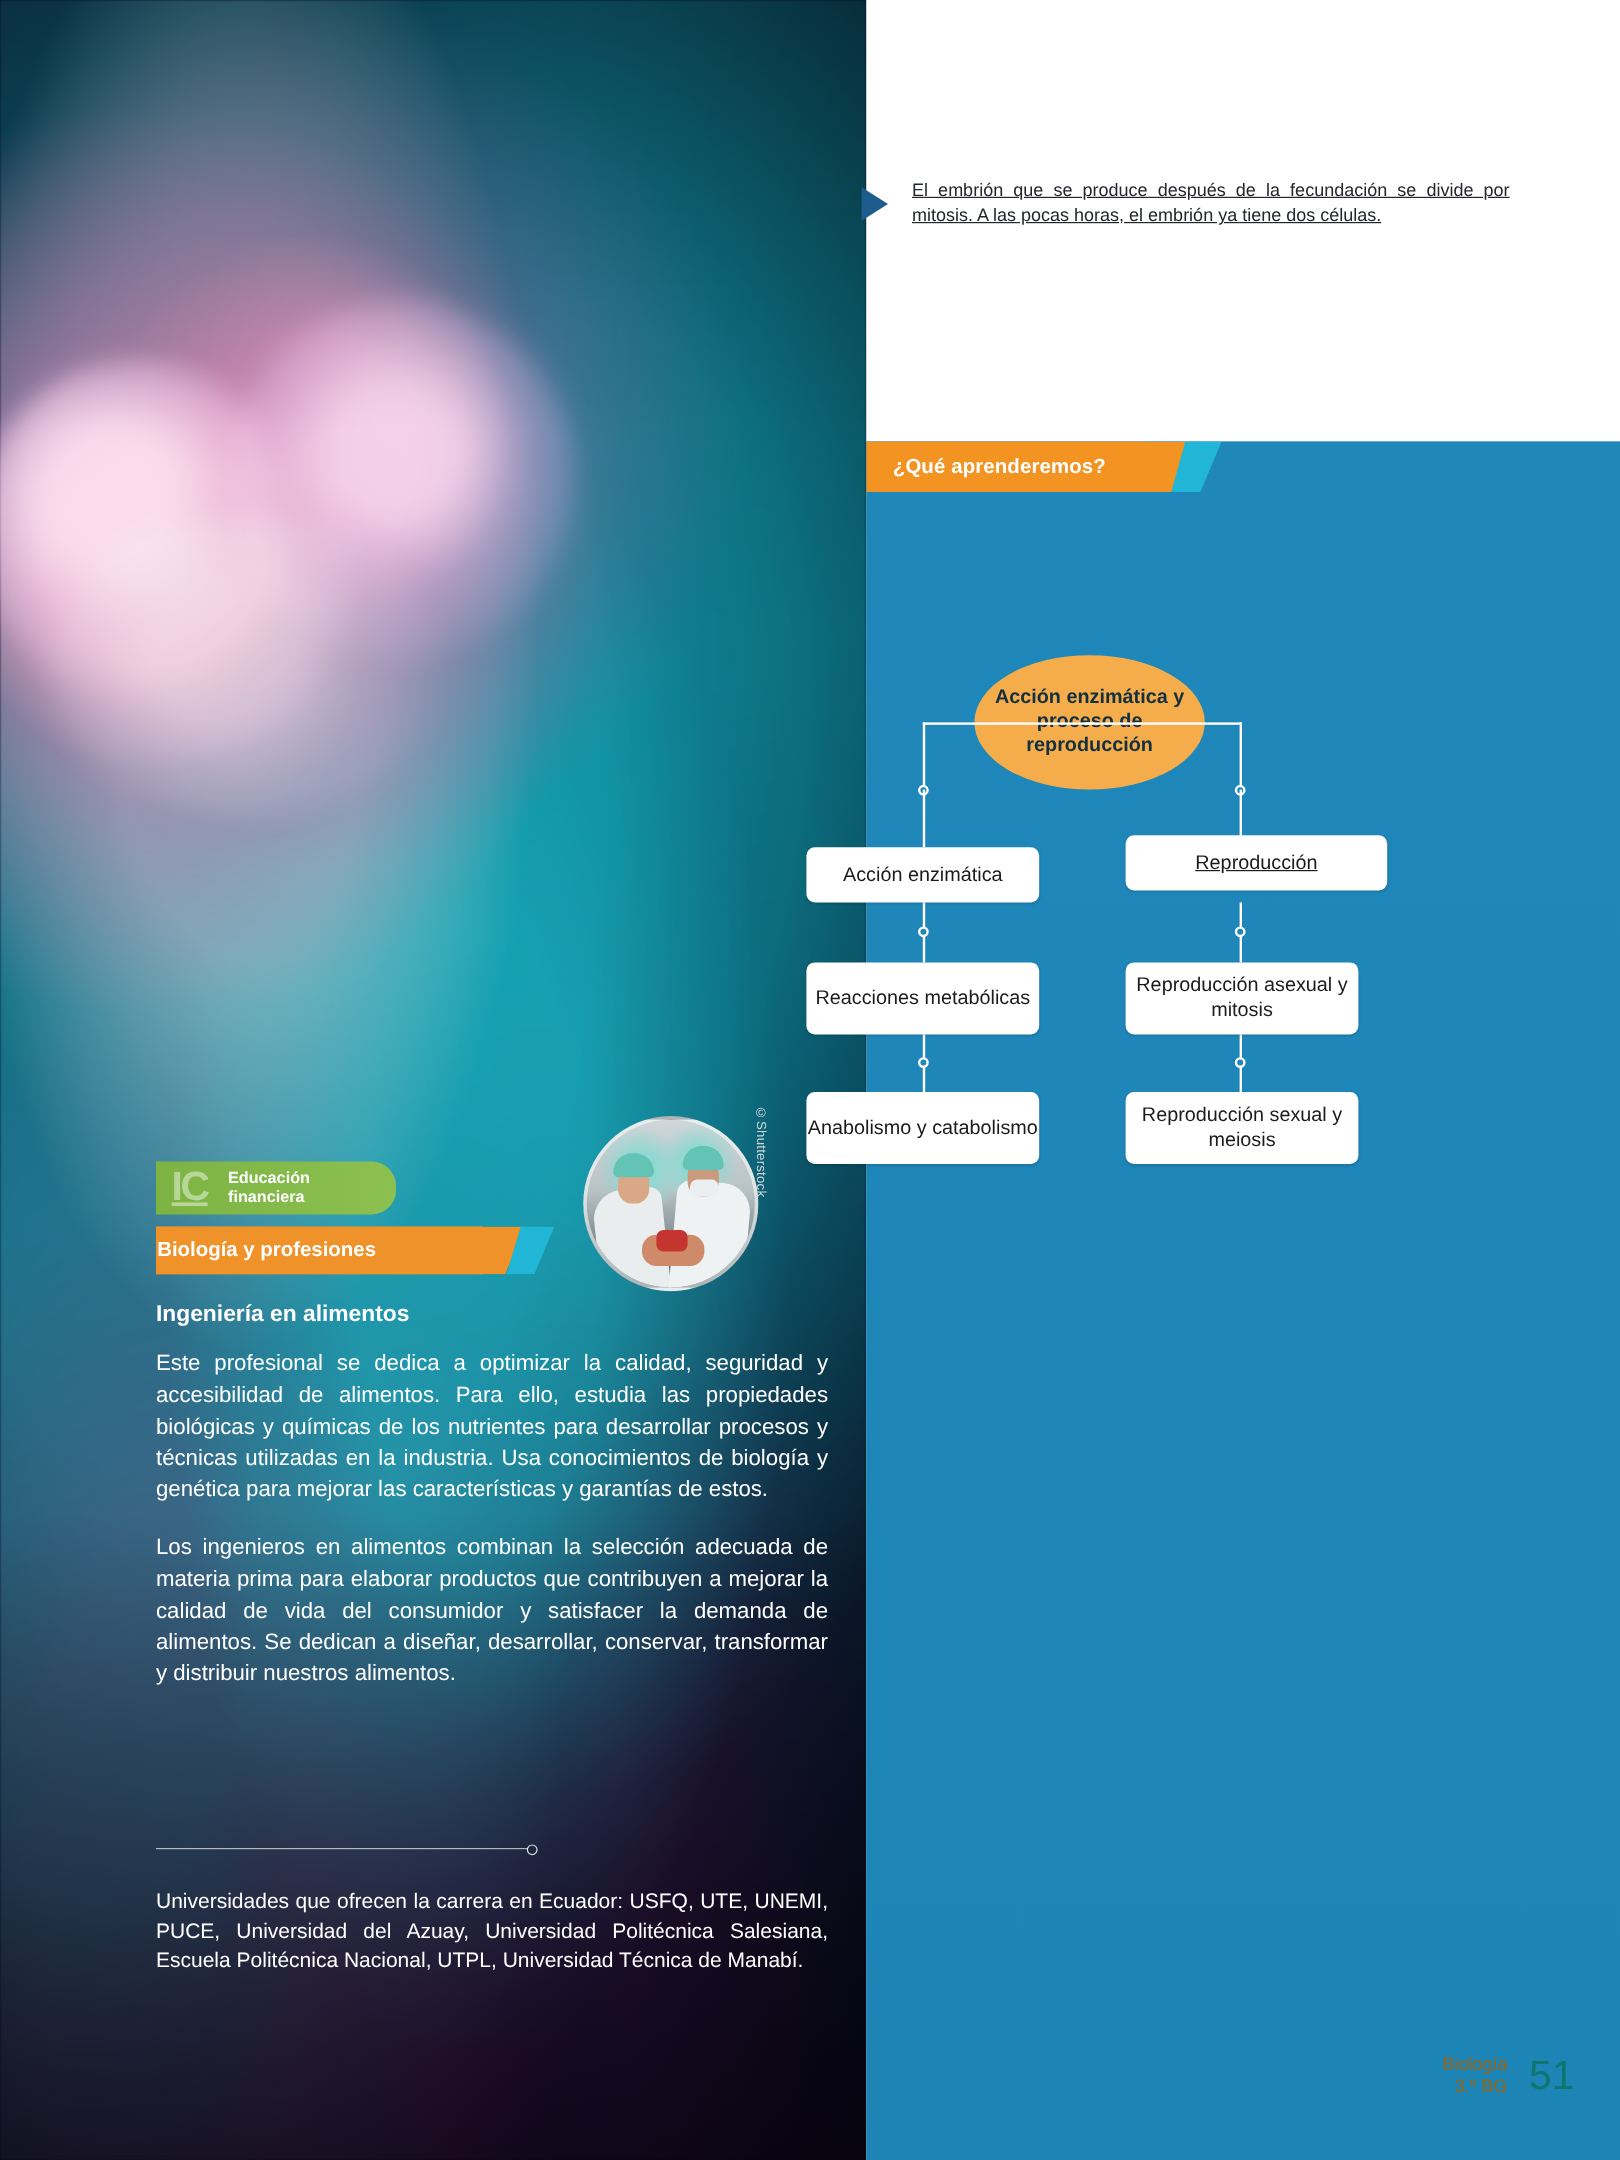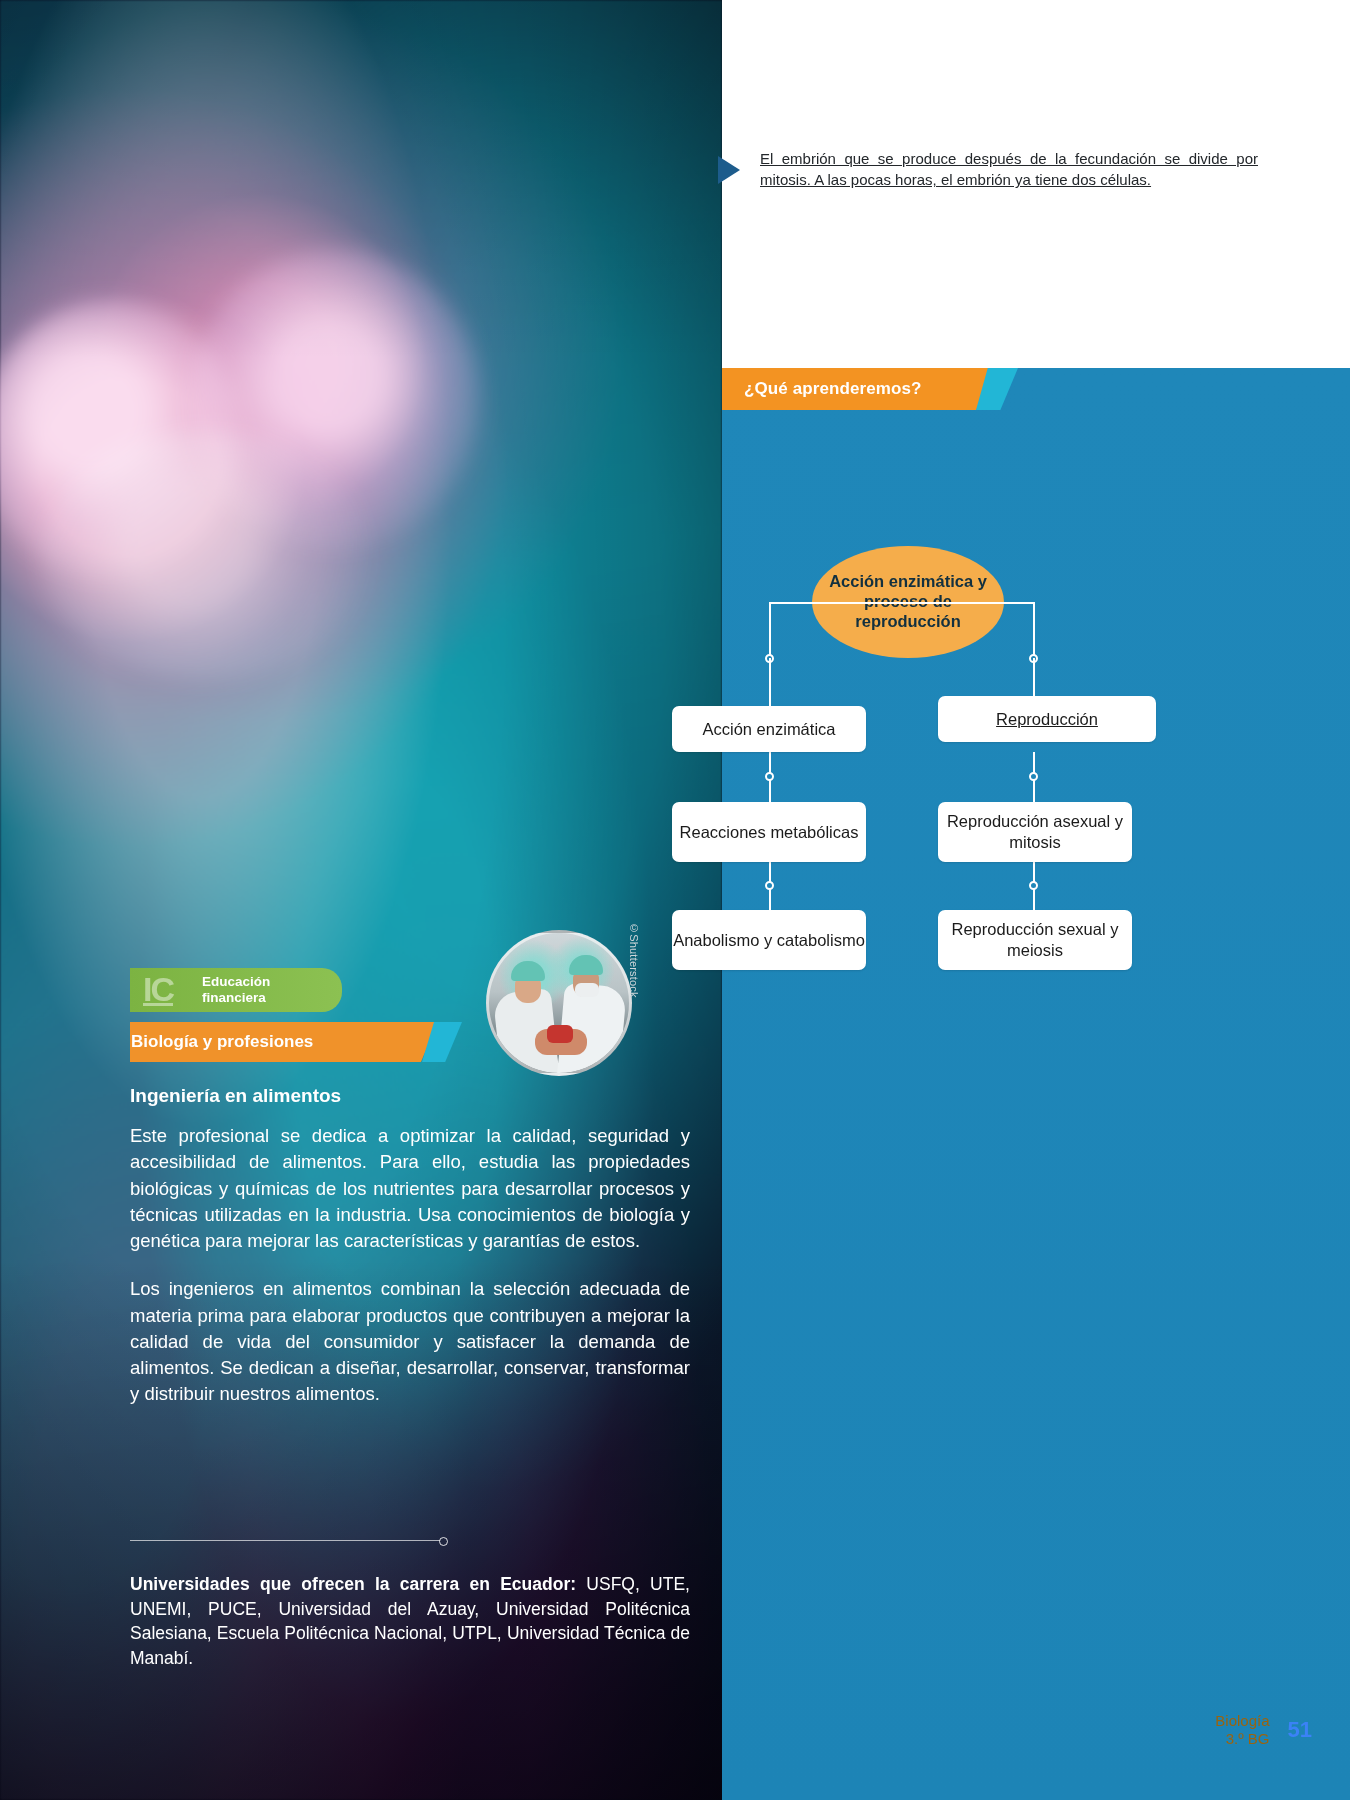--- a/index.html
+++ b/index.html
@@ -119,21 +119,21 @@
   .dot{
     position:absolute;width:9px;height:9px;border-radius:50%;
     border:2px solid #ffffff;background:#1f87b9;box-sizing:border-box;
   }
 
   
   .edu-tab{
     position:absolute;left:130px;top:968px;width:200px;height:44px;
     background:linear-gradient(90deg,#7cb342 0%, #8cc152 100%);
     border-radius:0 20px 20px 0;
-    display:flex;align-items:center;padding-left:12px;
+    display:flex;align-items:center;
   }
   .edu-tab .lbl{
     font-size:13.5px;font-weight:bold;color:#ffffff;line-height:1.15;margin-left:60px;
   }
   .ic-badge{
     position:absolute;left:130px;top:958px;width:56px;height:62px;
     display:flex;align-items:center;justify-content:center;
     font-size:34px;font-weight:bold;color:rgba(255,255,255,0.45);
     letter-spacing:-2px;
     text-decoration:underline;
@@ -190,30 +190,30 @@
     position:absolute;left:130px;top:1540px;width:310px;height:1px;background:rgba(255,255,255,0.65);
   }
   .art-rule:after{
     content:"";position:absolute;right:-8px;top:-3px;width:7px;height:7px;border-radius:50%;
     border:1px solid rgba(255,255,255,0.85);
   }
   .uni{
     position:absolute;left:130px;top:1572px;width:560px;color:#ffffff;
     font-size:17.5px;line-height:1.4;text-align:justify;
   }
-  .uni b{font-weight:bold;}
+  .uni b{font-weight:normal;}
 
   
   .footer{
     position:absolute;right:38px;bottom:52px;display:flex;align-items:center;gap:18px;
   }
   .foot-txt{
     text-align:right;color:#a16207;font-size:15px;line-height:1.2;opacity:.95;
   }
-  .foot-num{color:#3b82f6;font-size:22px;font-weight:bold;line-height:1;}
+  .foot-num{color:#0f766e;font-size:34px;font-weight:normal;line-height:1;}
 </style>
 </head>
 <body>
 
 <div class="photo-col">
   <div class="photo-bg"></div>
   <div class="photo-blob blob-a"></div>
   <div class="photo-blob blob-b"></div>
   <div class="photo-blob blob-c"></div>
   <div class="photo-vignette"></div>

